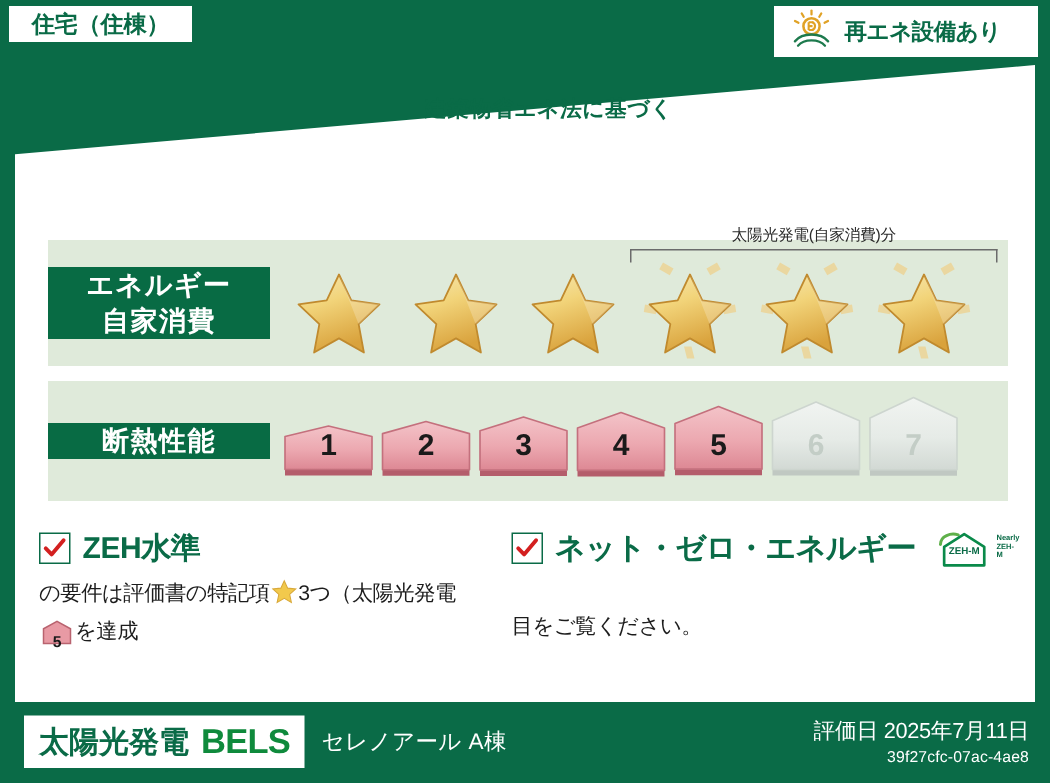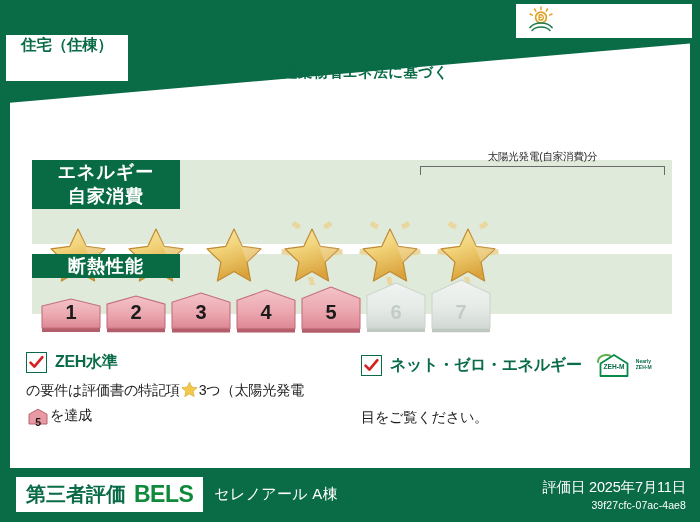--- a/index.html
+++ b/index.html
@@ -11,25 +11,24 @@
 
   
   #label-root {
     position: absolute; inset: 0;
     background: #0a6b47;
   }
 
   
   #category-tab {
     position: absolute; left: 6px; top: 4px;
-    width: 122px; height: 46px;
+    width: 122px; height: 24px;
     background: #ffffff;
-    display: flex; align-items: flex-start; justify-content: center;
+    display: flex; align-items: center; justify-content: center;
     z-index: 6;
-    margin-top: 31px;
   }
   #category-tab .txt {
     font-size: 15.5px; font-weight: bold; color: #0a6b47;
     letter-spacing: -0.2px; white-space: nowrap;
   }
 
   
   #renew-badge {
     position: absolute; right: 8px; top: 4px;
     height: 34px; min-width: 176px;
@@ -62,21 +61,21 @@
     letter-spacing: 0.4px;
   }
   #main-title {
     font-size: 28px; font-weight: bold; color: #0a6b47;
     letter-spacing: 1px; margin-top: 3px;
   }
 
   
   #rows { position: absolute; left: 32px; right: 18px; top: 142px; z-index: 4; }
 
-  .perf-row { position: relative; display: flex; align-items: flex-start; flex-direction: column; }
+  .perf-row { position: relative; display: flex; align-items: center; }
   .row-band {
     position: absolute; left: 0; right: 10px; top: 0; bottom: 0;
     background: #dfeada;
   }
   .row-label {
     position: relative; z-index: 2;
     width: 148px; background: #086b44;
     color: #ffffff; display: flex; flex-direction: column;
     align-items: center; justify-content: center;
     font-size: 18px; font-weight: bold; line-height: 1.35;
@@ -101,21 +100,21 @@
   #solar-bracket .blabel {
     font-size: 10.5px; color: #2a2a2a; text-align: center;
     letter-spacing: -0.2px; white-space: nowrap;
   }
   #solar-bracket .bline {
     margin-top: 2px; height: 9px;
     border: 1.4px solid #6b6b6b; border-bottom: none;
   }
 
   
-  #insul-row { height: 60px; margin-top: 10px; }
+  #insul-row { height: 80px; margin-top: 10px; }
   #houses-area {
     display: flex; align-items: flex-end; justify-content: flex-start;
     gap: 3px; height: 100%; padding: 0 0 7px 8px;
   }
   .house-cell { position: relative; width: 62px; }
   .house-cell svg { display: block; }
   .house-num {
     position: absolute; left: 0; right: 0; bottom: 9px;
     text-align: center; font-size: 20px; font-weight: bold;
     color: #1a1a1a; font-family: "Liberation Sans", sans-serif;
@@ -128,21 +127,21 @@
     display: flex; gap: 16px; z-index: 4;
   }
   .crit-col { flex: 1; }
   .crit-head { display: flex; align-items: center; gap: 8px; }
   .check-box {
     width: 21px; height: 21px; border: 1.6px solid #0a6b47;
     background: #fff; position: relative; flex: none;
   }
   .check-box svg { position: absolute; left: 1px; top: 1px; }
   .crit-title {
-    font-size: 16px; font-weight: bold; color: #0a6b47;
+    font-size: 20px; font-weight: bold; color: #0a6b47;
     letter-spacing: -0.3px; white-space: nowrap;
   }
   .crit-body {
     margin-top: 6px; font-size: 14.2px; color: #1c1c1c;
     line-height: 1.55; letter-spacing: -0.3px;
   }
   .inline-star { display: inline-block; vertical-align: -3px; margin: 0 1px; }
   .inline-house { display: inline-block; vertical-align: -5px; margin: 0 2px; position: relative; }
   .inline-house .n {
     position: absolute; left: 0; right: 0; bottom: 1px; text-align: center;
@@ -195,20 +194,21 @@
           <line x1="4" y1="8" x2="6.3" y2="9.2"></line>
           <line x1="26" y1="8" x2="23.7" y2="9.2"></line>
         </g>
         <circle cx="15" cy="11.5" r="5.4" fill="none" stroke="#e0a226" stroke-width="1.7"></circle>
         <path d="M13.1 8.8 h3.3 M13.1 11.4 h2.6 M13.1 14.0 h3.3 M13.1 8.8 v5.2" stroke="#e0a226" stroke-width="1.4" fill="none"></path>
         <path d="M15.4 8.8 a2.7 2.7 0 0 1 0 5.2" fill="none" stroke="#e0a226" stroke-width="1.4"></path>
         <path d="M4 21.5 C9 15.5, 21 15.5, 26 21.5" fill="none" stroke="#1d7a4d" stroke-width="1.7" stroke-linecap="round"></path>
         <path d="M6 24.5 C10 19.8, 20 19.8, 24 24.5" fill="none" stroke="#1d7a4d" stroke-width="1.5" stroke-linecap="round"></path>
       </svg>
     </span>
+    <span class="txt">再エネ設備あり</span>
   </div>
 
   <div id="header-block">
     <div id="subtitle">建築物省エネ法に基づく</div>
   </div>
 
   <div id="solar-bracket">
     <div class="blabel">太陽光発電(自家消費)分</div>
     <div class="bline"></div>
   </div>
@@ -478,21 +478,21 @@
       </div>
       <div class="crit-body">
         <br>
         <span>目をご覧ください。</span>
       </div>
     </div>
   </div>
 
   <div id="footer">
     <div id="bels-box">
-      <span id="bels-jp">第三者評価</span>
+      <span id="bels-jp">太陽光発電</span>
       <span id="bels-en">BELS</span>
     </div>
     <span id="building-name">セレノアール A棟</span>
     <div id="footer-right">
       <div id="eval-date">評価日 2025年7月11日</div>
       <div id="eval-id">39f27cfc-07ac-4ae8</div>
     </div>
   </div>
 
 </div>

